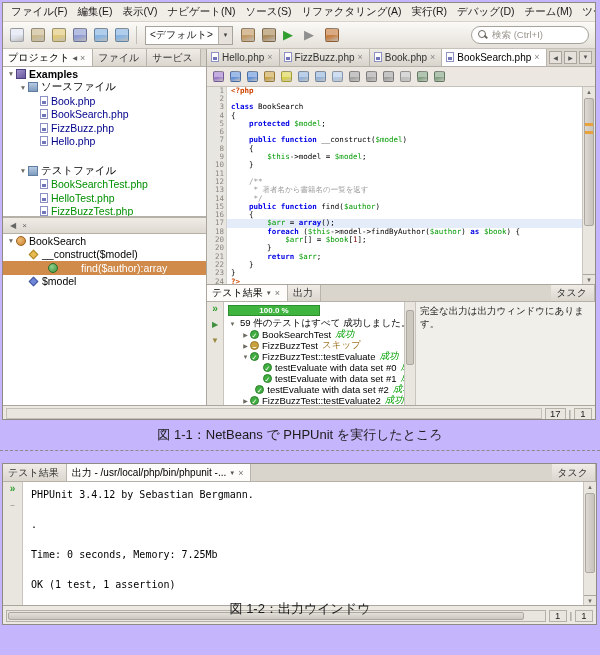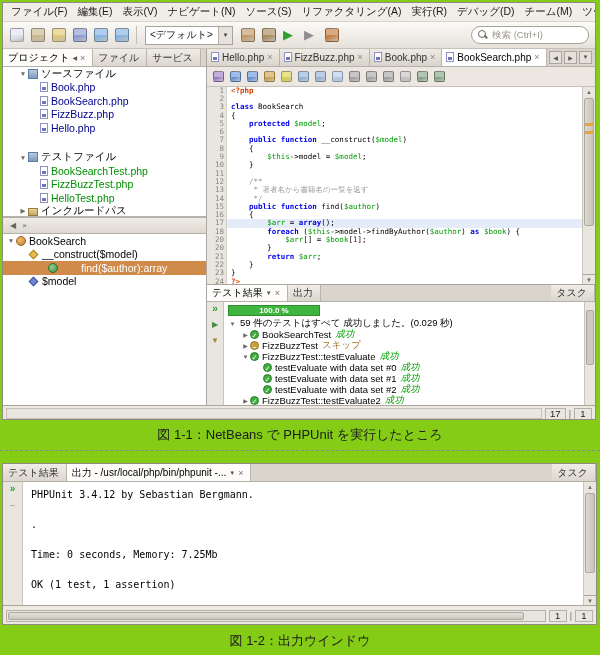--- a/index.html
+++ b/index.html
@@ -1,26 +1,26 @@
 <!DOCTYPE html>
 <html><head>
 <meta charset="utf-8">
 <style>
   * { margin:0; padding:0; box-sizing:border-box; }
   html,body { width:600px; height:655px; background:#fff;
     font-family:"Liberation Sans","DejaVu Sans",sans-serif; }
-  .page { position:relative; width:600px; height:655px; background:#84cc16; overflow:hidden;padding-left:44px; }
+  .page { position:relative; width:600px; height:655px; background:#c4b5fd; overflow:hidden;padding-left:44px; }
 
   
   .win { position:absolute; border:1px solid #8f8b84; background:#ece9e2; overflow:hidden; }
   #fig1 { left:2px; top:2px; width:594px; height:418px; }
   #fig2 { left:2px; top:463px; width:595px; height:162px; }
 
   .caption { position:absolute; left:0; width:100%; text-align:center; font-size:13px; color:#1c1c1c; }
-  #cap1 { top:426px; } #cap2 { top:632px; }
+  #cap1 { top:426px; } #cap2 { top:600px; }
   .dashes { position:absolute; left:0; top:450px; width:100%; border-top:1px dashed #8a8a8a; }
 
   
   .menubar { height:19px; display:flex; align-items:center; background:#f1ede7;
     border-bottom:1px solid #d6d2ca; padding-left:3px; }
   .menu-item { font-size:10.5px; color:#1a1a1a; padding:1px 5px; white-space:nowrap; }
   .toolbar { height:27px; display:flex; align-items:center; gap:1px; background:linear-gradient(#fbfaf7,#e5e1da);
     border-bottom:1px solid #c6c2ba; padding:0 4px; }
   .tbtn { width:20px; height:20px; display:flex; align-items:center; justify-content:center; border-radius:2px; }
   .gl { width:14px; height:14px; border-radius:2px; border:1px solid rgba(0,0,0,.28);
@@ -244,20 +244,25 @@
               <span class="x">×</span>
             </span>
             <span class="tab">
               <span>ファイル</span>
             </span>
             <span class="tab">
               <span>サービス</span>
             </span>
           </div>
         <div class="treebox ptree" id="projTree">
+            <div class="trow bold" style="padding-left: 3px;">
+              <span class="expander">▼</span>
+              <span class="ticon i-project"></span>
+              <span class="tlabel" style="color: rgb(0, 0, 0);">Examples</span>
+            </div>
             <div class="trow" style="padding-left: 15px;">
               <span class="expander">▼</span>
               <span class="ticon i-pkg"></span>
               <span class="tlabel" style="color: rgb(0, 0, 0);">ソースファイル</span>
             </div>
             <div class="trow" style="padding-left: 27px;">
               <span class="expander"></span>
               <span class="ticon i-php"></span>
               <span class="tlabel" style="color: rgb(0, 0, 139);">Book.php</span>
             </div>
@@ -282,26 +287,26 @@
               <span class="tlabel" style="color: rgb(0, 0, 0);">テストファイル</span>
             </div>
             <div class="trow" style="padding-left: 27px;">
               <span class="expander"></span>
               <span class="ticon i-php"></span>
               <span class="tlabel" style="color: rgb(0, 143, 0);">BookSearchTest.php</span>
             </div>
             <div class="trow" style="padding-left: 27px;">
               <span class="expander"></span>
               <span class="ticon i-php"></span>
+              <span class="tlabel" style="color: rgb(0, 143, 0);">HelloTest.php</span>
+            </div>
+            <div class="trow" style="padding-left: 27px;">
+              <span class="expander"></span>
+              <span class="ticon i-php"></span>
               <span class="tlabel" style="color: rgb(0, 143, 0);">FizzBuzzTest.php</span>
-            </div>
-            <div class="trow" style="padding-left: 27px;">
-              <span class="expander"></span>
-              <span class="ticon i-php"></span>
-              <span class="tlabel" style="color: rgb(0, 143, 0);">HelloTest.php</span>
             </div>
             <div class="trow" style="padding-left: 15px;">
               <span class="expander">▶</span>
               <span class="ticon i-fld"></span>
               <span class="tlabel" style="color: rgb(0, 0, 0);">インクルードパス</span>
             </div>
           </div>
         <div class="navhdr">
           <span class="hbtn">◀</span>
           <span class="hbtn">×</span>
@@ -565,36 +570,39 @@
                     <span class="sicn pass">✓</span>
                     <span class="nm">testEvaluate with data set #0</span>
                     <span class="st-pass">成功</span>
                   </div>
                   <div class="ttrow" style="padding-left: 28px;">
                     <span class="expander"></span>
                     <span class="sicn pass">✓</span>
                     <span class="nm">testEvaluate with data set #1</span>
                     <span class="st-pass">成功</span>
                   </div>
-                  <div class="ttrow" style="padding-left: 28px;">
+                  <div class="ttrow" style="padding-left: 28px; justify-content: center;">
                     <span class="expander"></span>
                     <span class="sicn pass">✓</span>
                     <span class="nm">testEvaluate with data set #2</span>
                     <span class="st-pass">成功</span>
                   </div>
                   <div class="ttrow" style="padding-left: 15px;">
                     <span class="expander">▶</span>
                     <span class="sicn pass">✓</span>
                     <span class="nm">FizzBuzzTest::testEvaluate2</span>
                     <span class="st-pass">成功</span>
                   </div>
                 </div>
             </div>
             <div class="trscroll">
               <span class="thumb"></span>
+            </div>
+            <div class="trright">
+              <span>完全な出力は出力ウィンドウにあります。</span>
             </div>
           </div>
         </div>
       </div>
     </div>
 
     <div class="statusbar">
       <div class="sb-fill"></div>
       <div class="sb-cell">17</div>
       <div class="sb-sep">|</div>

